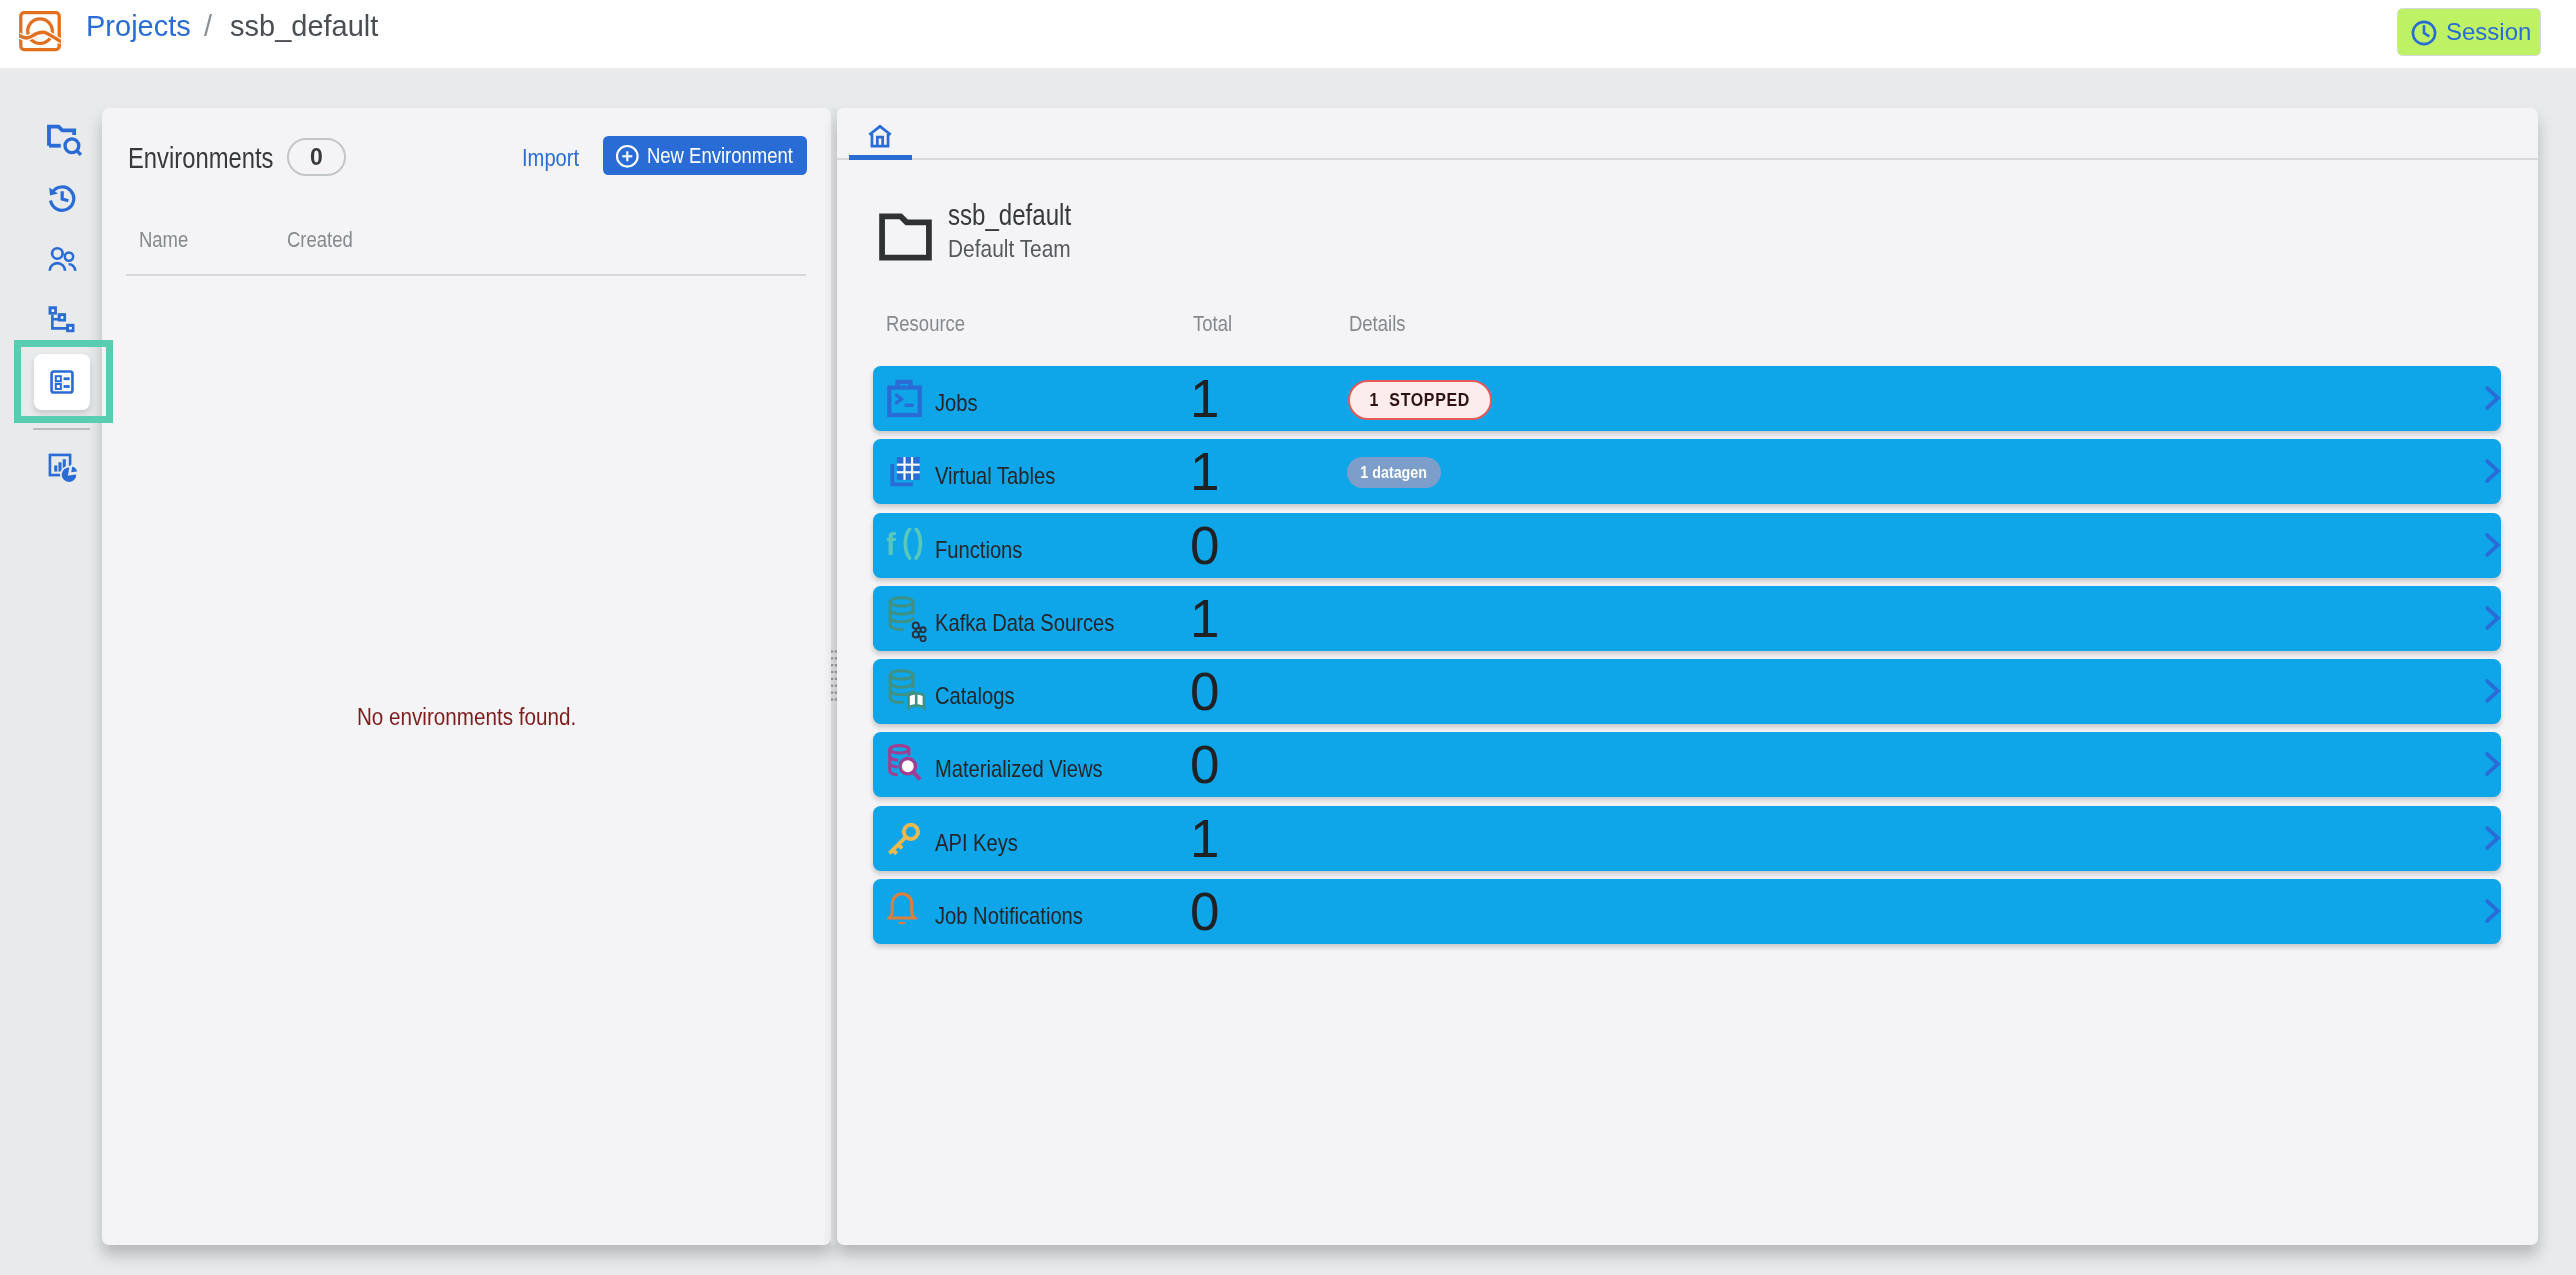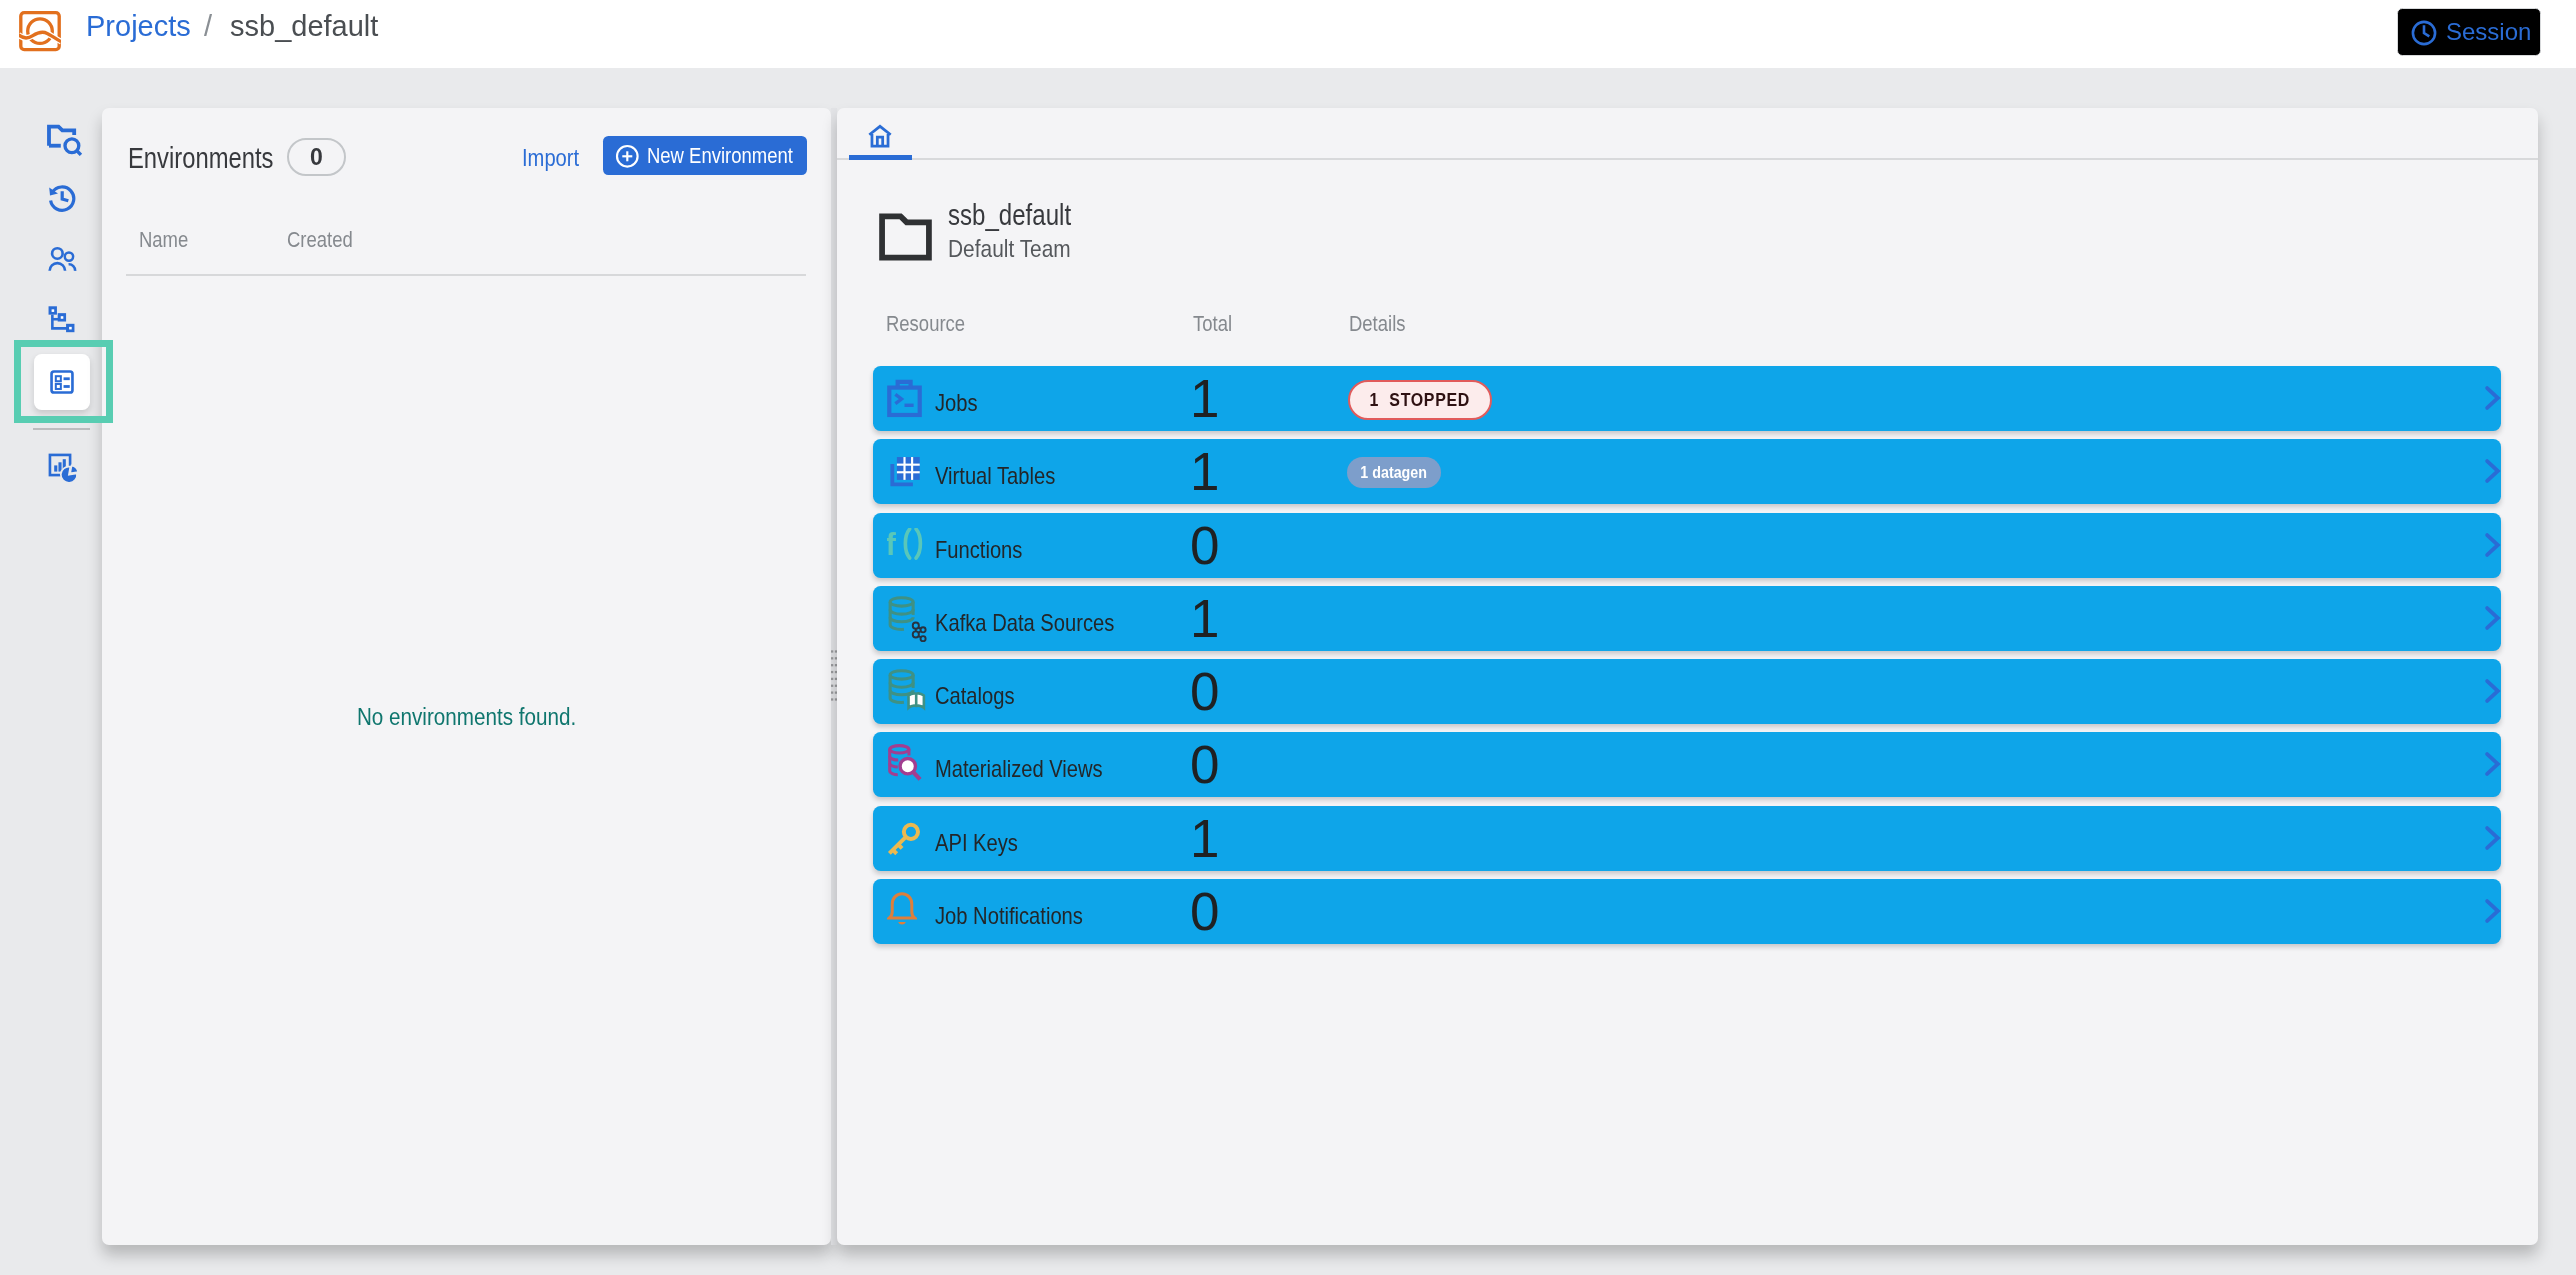--- a/index.html
+++ b/index.html
@@ -8,41 +8,41 @@
   .abs { position:absolute; }
   .rx { display:inline-block; transform:scaleX(0.84); transform-origin:0 0; white-space:nowrap; }
   
   #topbar { position:absolute; left:0; top:0; width:2576px; height:68px; background:#ffffff; }
   .crumb-a { color:#2a6cd5; font-size:29px; }
   .crumb-sep { color:#8a8f94; font-size:29px; }
   .crumb-b { color:#4a4e52; font-size:29px; }
   #searchbox { position:absolute; left:845px; top:6.1px; width:848px; height:47px; background:#fff;
     border:1.5px solid #8e959c; border-radius:7px; }
   #searchbox .ph { position:absolute; left:54px; top:9.2px; font-size:24px; color:#878e95; }
-  #sessionbtn { position:absolute; left:2397px; top:7.7px; width:144px; height:48px; background:#000000;
+  #sessionbtn { position:absolute; left:2397px; top:7.7px; width:144px; height:48px; background:#bef264;
     border:1.5px solid #d7d9db; border-radius:5.4px; }
   #sessionbtn .t { position:absolute; left:48px; top:9.2px; font-size:24px; color:#2a6cd5; }
   
   #leftpanel { position:absolute; left:102px; top:108px; width:729px; height:1137px; background:#f4f4f6;
     border-radius:7px; box-shadow:0 10px 15.4px rgba(0,0,0,0.22); }
   #rightpanel { position:absolute; left:837px; top:108px; width:1701px; height:1137px; background:#f4f4f6;
     border-radius:7px; box-shadow:0 10px 15.4px rgba(0,0,0,0.22); }
   #splitter { position:absolute; left:831px; top:108px; width:6.1px; height:1137px; background:#e2e3e6; }
   
   .h1 { font-size:29px; color:#37393d; }
   .h1 .rx { transform:scaleX(0.82); }
   #envbadge { position:absolute; left:287px; top:138px; width:59px; height:38px; border:2.3px solid #c3c6c9;
     border-radius:19px; text-align:center; line-height:34px; font-size:23px; font-weight:bold; color:#37393d; }
   #importlnk { position:absolute; left:522px; top:144px; font-size:24px; color:#2a6cd5; }
   #newenvbtn { position:absolute; left:603px; top:136px; width:204px; height:39px; background:#2a6cd5;
     border-radius:5.4px; color:#fff; font-size:22px; }
   #newenvbtn .t { position:absolute; left:44px; top:7px; }
   .th { font-size:22px; font-weight:normal; color:#85898e; }
   #lp-hr { position:absolute; left:126px; top:274px; width:680px; height:1.5px; background:#d7d8da; }
-  #noenv { position:absolute; left:102px; top:703px; width:729px; text-align:center; font-size:24.6px; color:#0f766e; }
+  #noenv { position:absolute; left:102px; top:703px; width:729px; text-align:center; font-size:24.6px; color:#7f1d1d; }
   #noenv .rx { transform-origin:50% 0; }
   
   #tabline { position:absolute; left:837px; top:158px; width:1701px; height:1.5px; background:#d8d9db; }
   #tabunderline { position:absolute; left:849px; top:155px; width:63px; height:4.6px; background:#2a6cd5; }
   .title1 { font-size:29px; color:#37393d; }
   .title2 { font-size:24.6px; color:#55585c; }
   
   .row { position:absolute; left:873px; width:1628px; height:65px; background:#0ea5e9; border-radius:7.7px;
     box-shadow:0 3.8px 5.4px -0.8px rgba(40,40,45,0.22); }
   .row .lbl { position:absolute; left:62px; top:23px; font-size:24px; color:#232629; }

